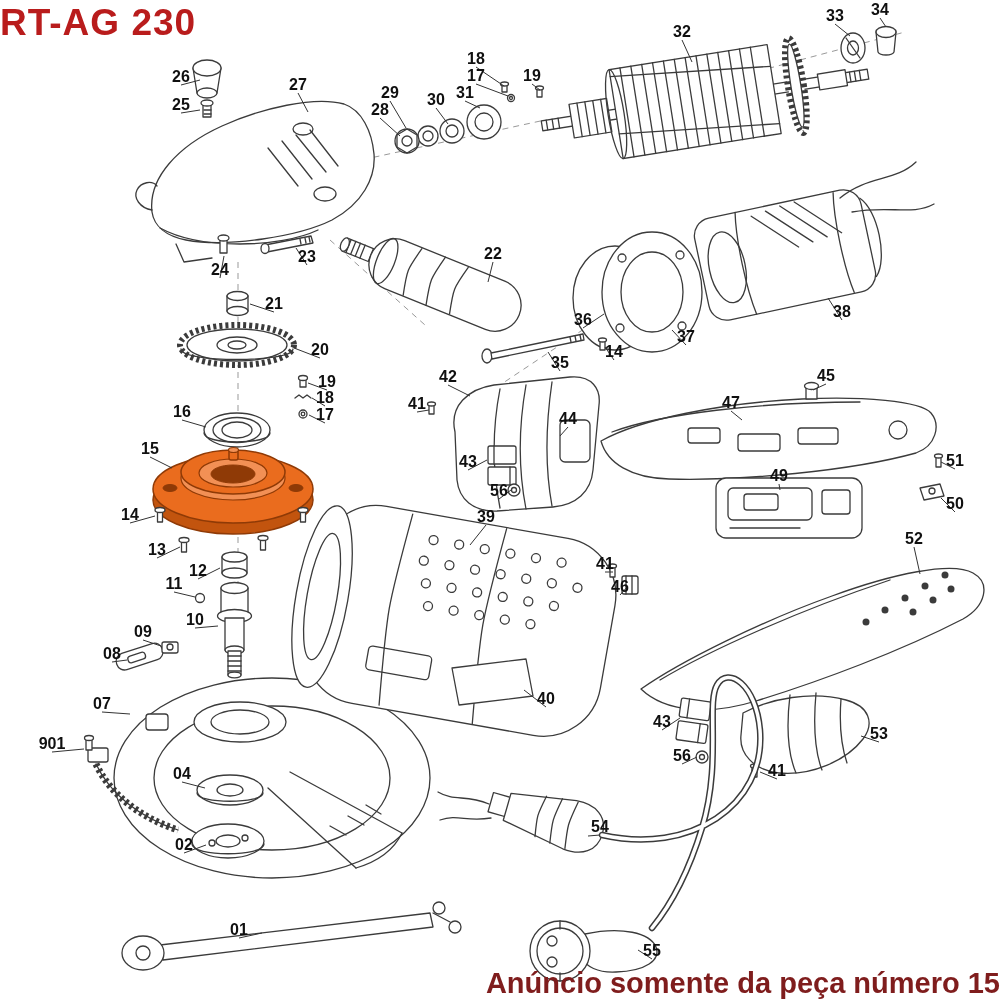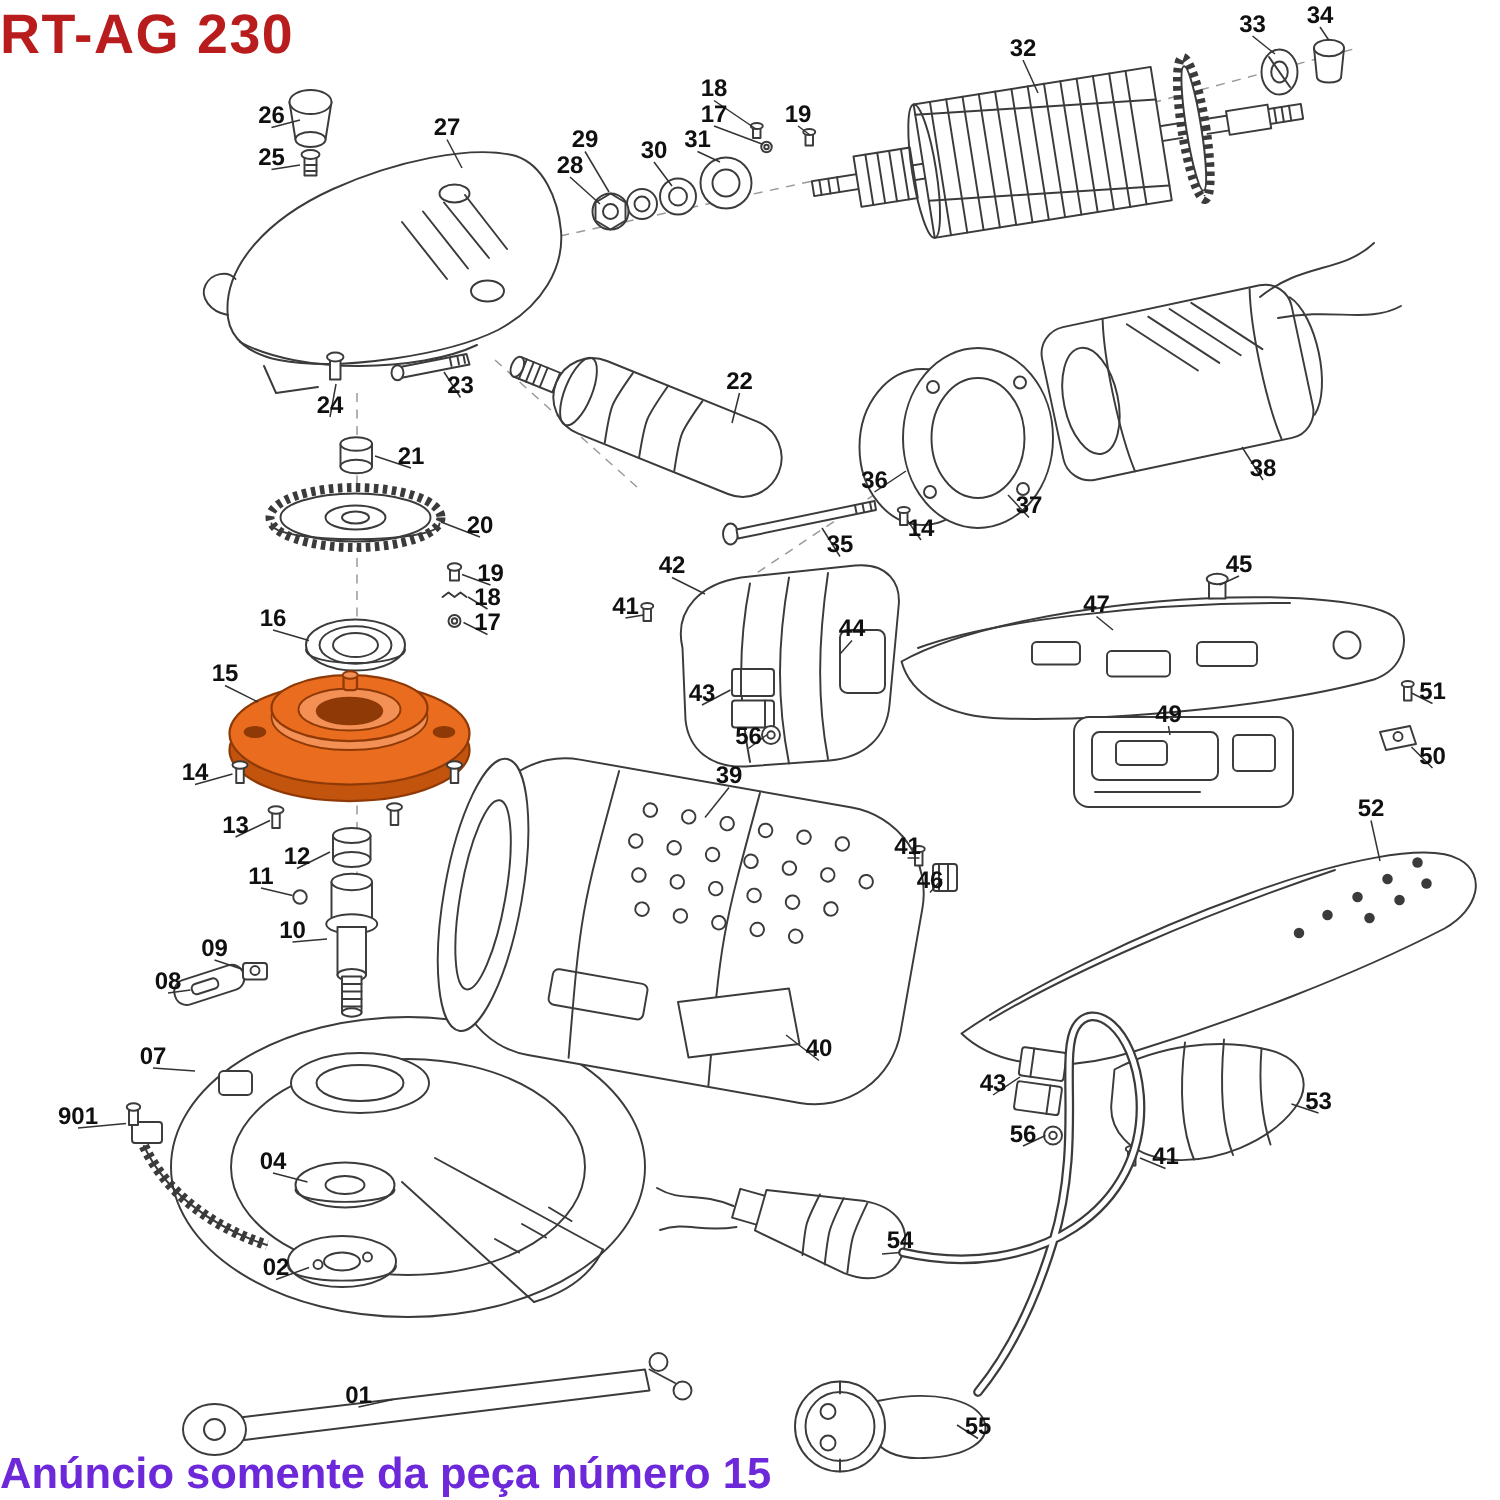--- a/index.html
+++ b/index.html
@@ -3,22 +3,22 @@
 <meta charset="utf-8">
 <style>
   :root{
     --hl-main:#ea6c1e; --hl-light:#f29055; --hl-dark:#c2540e; --hl-deep:#8f3a06; --line:#3b3b3b;
   }
   html,body{margin:0;padding:0;background:#fff;}
   .page{position:relative;width:1000px;height:1000px;background:#fff;overflow:hidden;
         font-family:"Liberation Sans",sans-serif;}
   .page-title{position:absolute;top:2px;left:0;width:100%;text-align:left;
         font-size:37px;font-weight:700;letter-spacing:1px;color:#b91c1c;z-index:5;}
-  .page-caption{position:absolute;bottom:0px;left:0;width:100%;text-align:left;
-        font-size:29px;font-weight:700;color:#6d28d9;z-index:5;}
+  .page-caption{position:absolute;bottom:0px;left:0;width:100%;text-align:right;
+        font-size:29px;font-weight:700;color:#7f1d1d;z-index:5;}
   svg{position:absolute;top:0;left:0;}
   .s{fill:none;stroke:var(--line);stroke-width:1.3;stroke-linecap:round;stroke-linejoin:round;}
   .sf{fill:#fff;stroke:var(--line);stroke-width:1.3;stroke-linejoin:round;}
   .teeth{fill:#fff;stroke:var(--line);stroke-width:6;stroke-dasharray:3 3;}
   .teeth2{fill:none;stroke:var(--line);stroke-width:7;stroke-dasharray:3 3;}
   .dash{fill:none;stroke:#999;stroke-width:1;stroke-dasharray:6 5;}
   .o-main{fill:var(--hl-main);stroke:var(--hl-deep);stroke-width:1.5;}
   .o-light{fill:var(--hl-light);stroke:var(--hl-deep);stroke-width:1.2;}
   .o-dark{fill:var(--hl-dark);stroke:var(--hl-deep);stroke-width:1.5;}
   .o-hole{fill:var(--hl-deep);stroke:var(--hl-deep);}

